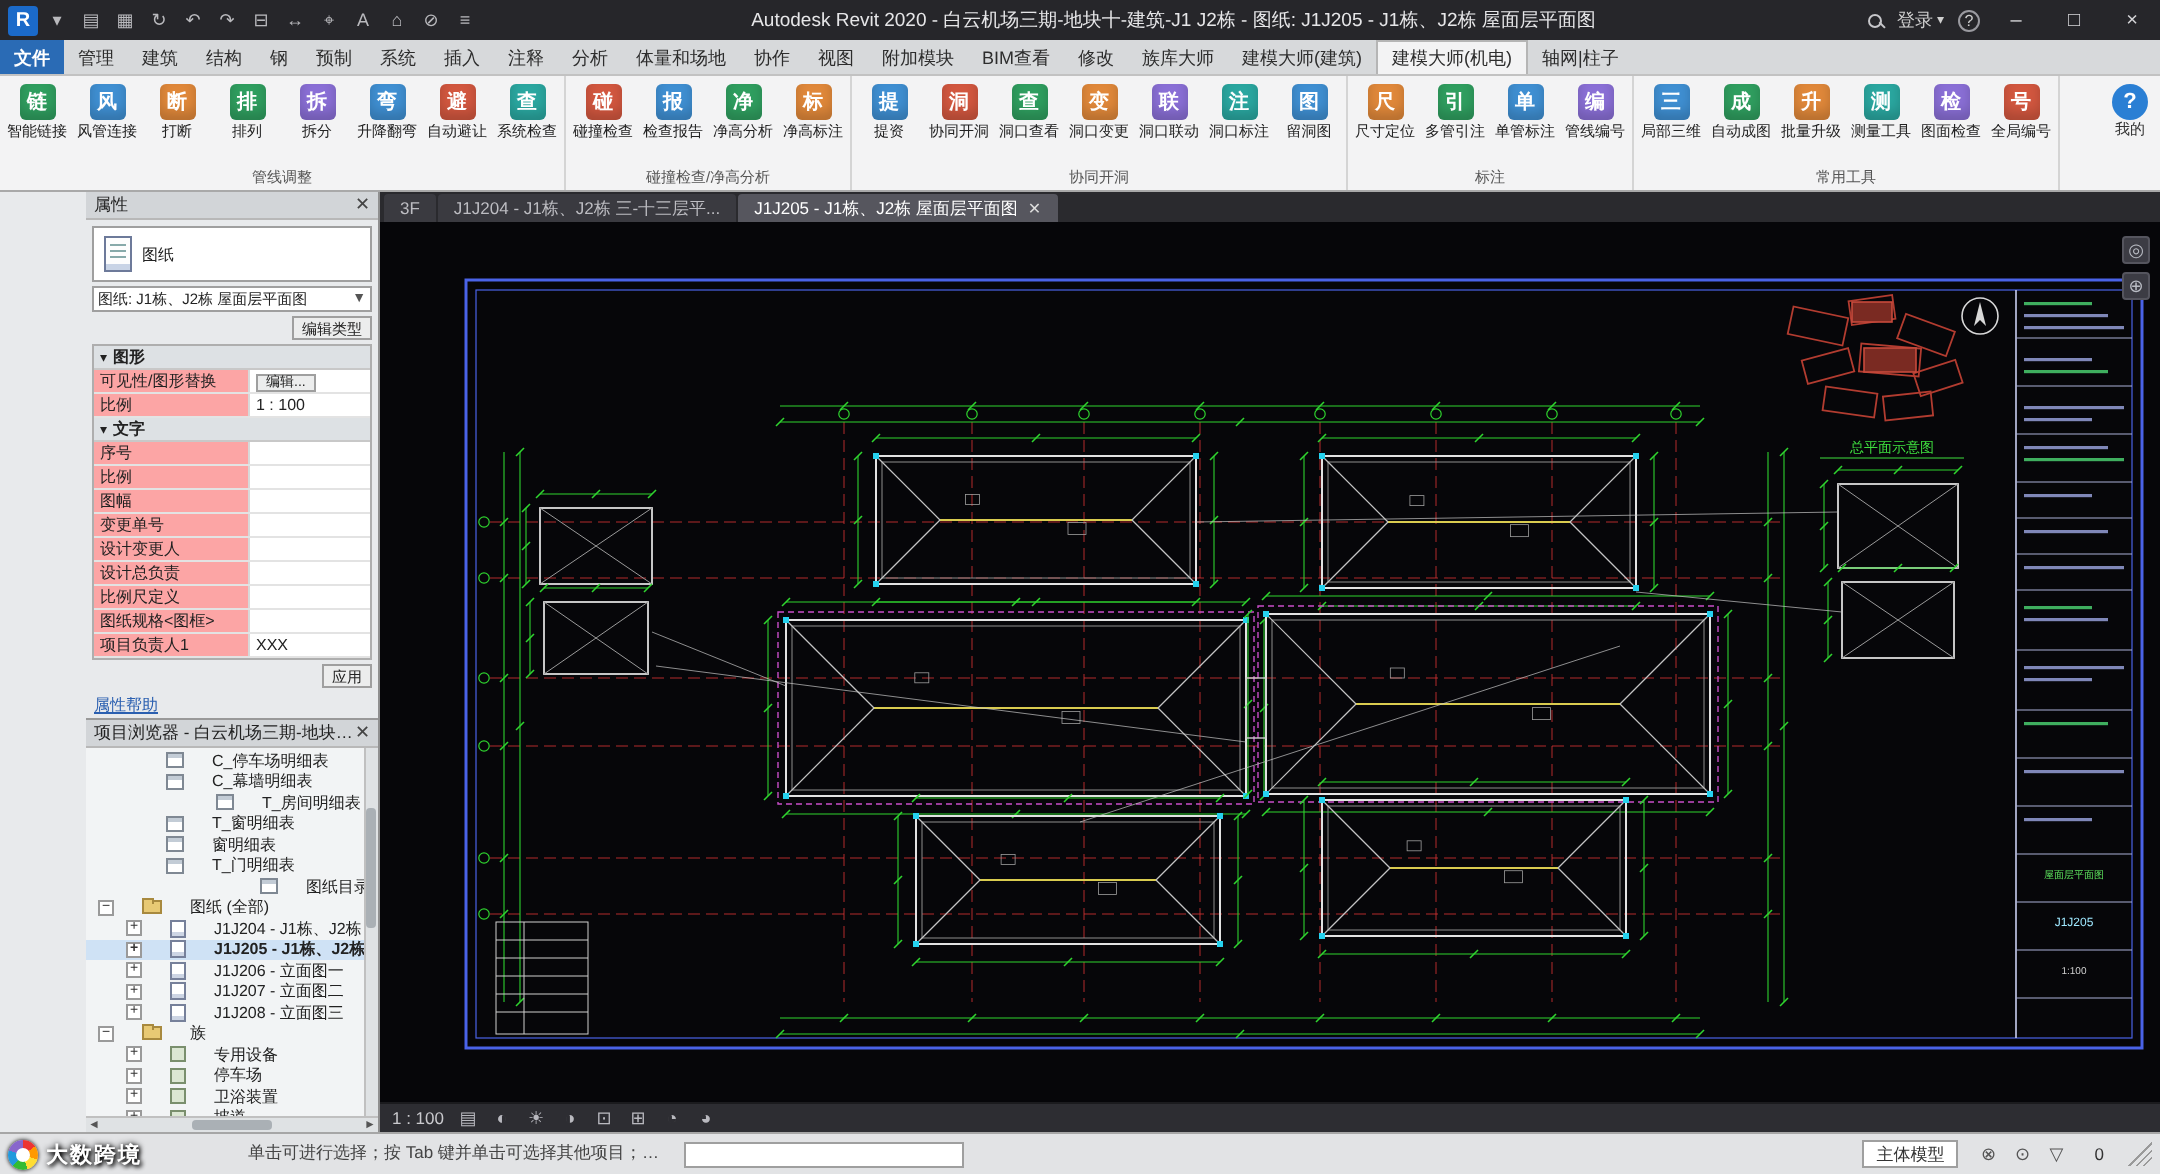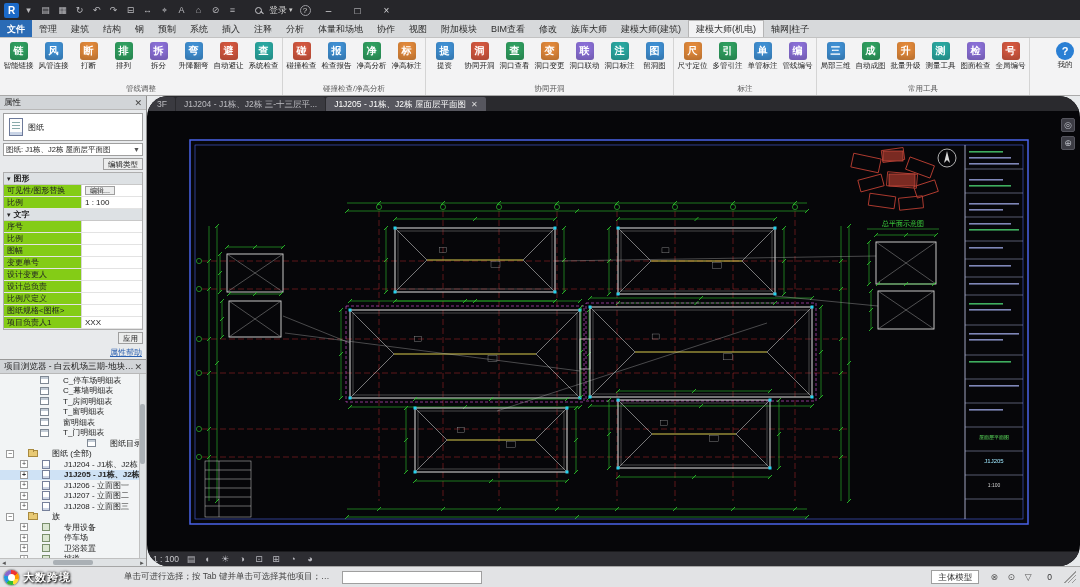--- a/index.html
+++ b/index.html
@@ -34,62 +34,62 @@
   .tool { width:35px; display:flex; flex-direction:column; align-items:center; padding-top:3px; gap:2px; cursor:default; }
   .ticon { width:18px; height:18px; border-radius:3px; color:#fff; font-size:10px; font-weight:bold;
     display:flex; align-items:center; justify-content:center; box-shadow:inset 0 -4px 6px rgba(0,0,0,.18); }
   .tlabel { font-size:7.5px; line-height:8px; max-height:16px; overflow:hidden; text-align:center; color:#222; width:100%; }
   .rpanel-label { height:12px; font-size:7.5px; color:#555; text-align:center; line-height:12px; white-space:nowrap; overflow:hidden; }
   #ribbon-help { margin-left:auto; display:flex; flex-direction:column; align-items:center; padding:4px 6px 0; }
   .helpcirc { width:18px; height:18px; border-radius:50%; background:#2a7fd4; color:#fff; font-size:11px; font-weight:bold; text-align:center; line-height:18px; }
   .helplabel { font-size:7.5px; color:#333; margin-top:0; }
 
   
-  #main { display:flex; height:470px; }
+  #main { display:flex; height:470px;padding-left:43px; }
   #left { width:147px; background:#e8eaec; border-right:1px solid #8f8f8f; display:flex; flex-direction:column; font-size:8px; color:#222; }
   .pane-header { height:14px; background:#d2d5d8; border-bottom:1px solid #b8b8b8; display:flex; align-items:center; justify-content:space-between; padding:0 4px; font-size:8.5px; white-space:nowrap; overflow:hidden; }
   .pane-x { color:#444; font-size:9px; flex:0 0 auto; }
   .phdr-t { overflow:hidden; text-overflow:ellipsis; white-space:nowrap; }
 
   .type-box { margin:3px 3px 2px; background:#fff; border:1px solid #9f9f9f; height:28px; display:flex; align-items:center; gap:5px; padding:0 5px; }
   .ic-bigsheet { width:14px; height:18px; background:#fdfdfd; border:1px solid #6d7a9a; position:relative; box-shadow:inset 0 -3px 0 #c9d4e6; }
   .ic-bigsheet::before { content:""; position:absolute; top:3px; left:2px; right:2px; height:1px; background:#8aa; box-shadow:0 3px 0 #8aa, 0 6px 0 #8aa; }
   .combo { margin:0 3px; height:13px; background:#fff; border:1px solid #9f9f9f; display:flex; align-items:center; font-size:7.5px; padding:0 2px; white-space:nowrap; overflow:hidden; }
   .combo .car { margin-left:auto; font-size:7px; color:#555; }
   .edit-type-row { display:flex; justify-content:flex-end; margin:2px 3px; }
   .mini-btn { background:#eceded; border:1px solid #9f9f9f; font-size:7.5px; padding:0 4px; height:12px; line-height:11px; }
 
   #pgrid { margin:0 3px; border:1px solid #aeaeae; background:#fff; overflow:hidden; }
   .pgroup { height:12px; background:#dde1e4; font-weight:bold; display:flex; align-items:center; padding-left:3px; gap:3px; border-bottom:1px solid #c8c8c8; }
   .prow { display:flex; height:12px; border-bottom:1px solid #e3e3e3; }
-  .pl { flex:0 0 78px; background:#84cc16; border-right:1px solid #d8d8d8; padding-left:3px; white-space:nowrap; overflow:hidden; line-height:11px; }
+  .pl { flex:0 0 78px; background:#fca5a5; border-right:1px solid #d8d8d8; padding-left:3px; white-space:nowrap; overflow:hidden; line-height:11px; }
   .pv { flex:1; background:#fff; padding-left:3px; white-space:nowrap; overflow:hidden; line-height:11px; }
   .pv .mini-btn { height:10px; line-height:9px; font-size:7px; }
   .apply-row { display:flex; justify-content:flex-end; align-items:center; margin:2px 3px; gap:4px; }
-  .help-row { padding:1px 4px; color:#2a5fb0; text-decoration:underline;text-align:right; }
+  .help-row { padding:1px 4px; color:#2a5fb0; text-decoration:underline; }
 
   #browser { flex:1; display:flex; flex-direction:column; border-top:1px solid #999; overflow:hidden; }
   #tree { flex:1; overflow:hidden; background:#f2f4f5; position:relative; padding-top:1px; }
   .titem { height:10.5px; display:flex; align-items:center; gap:14px; white-space:nowrap; overflow:hidden; padding-right:8px; }
   .titem.sel { background:#cfe2f5; font-weight:bold; }
   .exp { flex:0 0 8px; width:8px; height:8px; border:1px solid #9a9a9a; background:#fff; font-size:7px; line-height:6px; text-align:center; color:#333; }
   .exp.none { border:none; background:transparent; }
   .ic-schedule { flex:0 0 9px; width:9px; height:8px; background:#fff; border:1px solid #7f8893; box-shadow:inset 0 2px 0 #c3ccd6; }
   .ic-folder { flex:0 0 10px; width:10px; height:7px; background:#e8c974; border:1px solid #a8893e; position:relative; }
   .ic-folder::before { content:""; position:absolute; top:-2.5px; left:-1px; width:4px; height:2px; background:#e8c974; border:1px solid #a8893e; border-bottom:none; }
   .ic-sheet { flex:0 0 8px; width:8px; height:9px; background:#fff; border:1px solid #76809a; box-shadow:inset 0 -2px 0 #cdd5e4; }
   .ic-family { flex:0 0 8px; width:8px; height:8px; background:#dbe6d2; border:1px solid #7a8f6d; }
   #tree-vscroll { position:absolute; right:0; top:0; bottom:0; width:7px; background:#dfe2e4; border-left:1px solid #c0c0c0; }
   #tree-vthumb { position:absolute; right:1px; top:30px; width:5px; height:60px; background:#aab0b5; border-radius:2px; }
   #tree-hscroll { height:8px; background:#dfe2e4; border-top:1px solid #c0c0c0; display:flex; justify-content:space-between; font-size:6px; color:#555; }
   #tree-hscroll span { width:8px; text-align:center; line-height:8px; }
   #tree-hthumb { flex:0 0 40px; background:#aab0b5; border-radius:2px; margin:1px 0; }
 
   
-  #canvas { flex:1; position:relative; background:#060609; overflow:hidden;border-radius:21px; }
+  #canvas { flex:1; position:relative; background:#060609; overflow:hidden; }
   #view-tabs { height:15px; background:#2a2a2e; display:flex; align-items:flex-end; gap:1px; padding-left:2px; }
   .vtab { height:14px; line-height:14px; padding:0 8px; background:#3a3a40; color:#bdbdc2; font-size:8.5px;
     max-width:215px; white-space:nowrap; overflow:hidden; text-overflow:ellipsis; border-radius:2px 2px 0 0; }
   .vtab.active { background:#56565e; color:#fff; }
   .vtab .vx { margin-left:5px; font-size:8px; color:#ddd; }
   #drawing { position:absolute; left:0; top:15px; }
   #navbar { position:absolute; right:5px; top:22px; display:flex; flex-direction:column; gap:4px; z-index:5; }
   .navic { width:14px; height:14px; background:#3c3c44; border:1px solid #55555e; border-radius:2px; color:#b9bcc4; font-size:9px; text-align:center; line-height:13px; }
   #view-controls { position:absolute; left:0; right:0; bottom:0; height:15px; background:#2d2d32; border-top:1px solid #1b1b1e;
     display:flex; align-items:center; gap:6px; padding:0 6px; color:#c9c9cd; font-size:8.5px; z-index:5; }
@@ -127,20 +127,21 @@
         <span class="qicon">↶</span>
         <span class="qicon">↷</span>
         <span class="qicon">⊟</span>
         <span class="qicon">↔</span>
         <span class="qicon">⌖</span>
         <span class="qicon">A</span>
         <span class="qicon">⌂</span>
         <span class="qicon">⊘</span>
         <span class="qicon">≡</span>
       </div>
+    <div class="tb-title">Autodesk Revit 2020 - 白云机场三期-地块十-建筑-J1 J2栋 - 图纸: J1J205 - J1栋、J2栋 屋面层平面图</div>
     <div class="tb-right">
       <span class="mag"></span>
       <span class="signin">
         <span>登录</span>
         <span style="font-size:7px;">▾</span>
       </span>
       <span class="helpq">?</span>
       <span class="winbtn">–</span>
       <span class="winbtn">□</span>
       <span class="winbtn">×</span>
@@ -409,21 +410,21 @@
         <div class="titem" style="padding-left: 18px;">
               <span class="exp none"></span>
               <span class="ic-schedule"></span>
               <span>C_停车场明细表</span>
             </div>
             <div class="titem" style="padding-left: 18px; text-align: right;">
               <span class="exp none"></span>
               <span class="ic-schedule"></span>
               <span>C_幕墙明细表</span>
             </div>
-            <div class="titem" style="padding-left: 18px;">
+            <div class="titem" style="padding-left: 18px; margin-left: 25px;">
               <span class="exp none"></span>
               <span class="ic-schedule"></span>
               <span>T_房间明细表</span>
             </div>
             <div class="titem" style="padding-left: 18px;">
               <span class="exp none"></span>
               <span class="ic-schedule"></span>
               <span>T_窗明细表</span>
             </div>
             <div class="titem" style="padding-left: 18px;">

